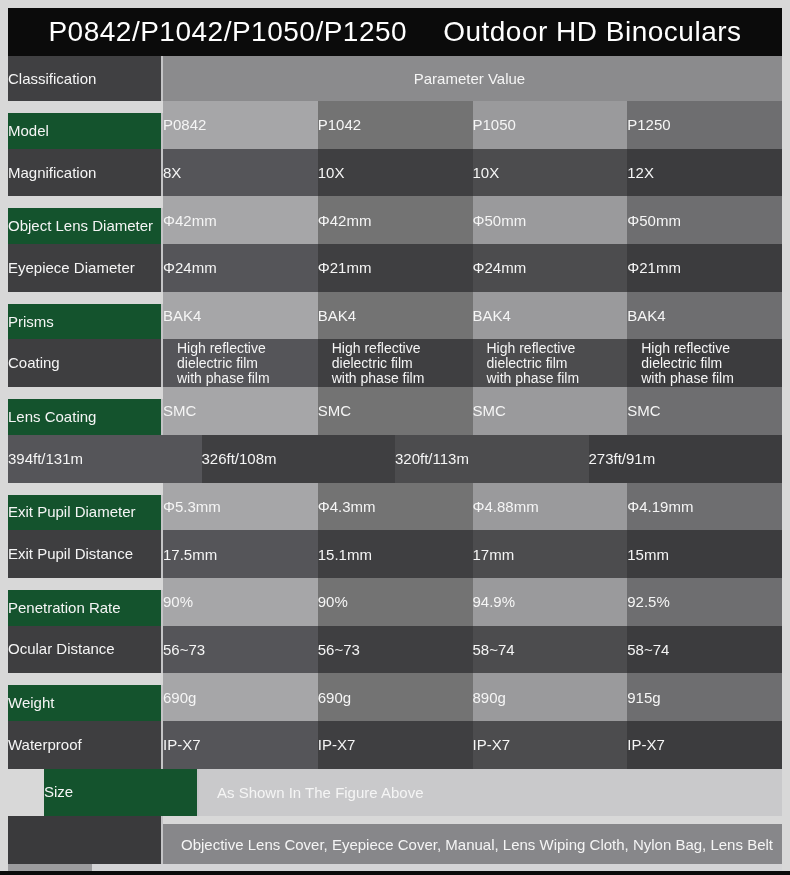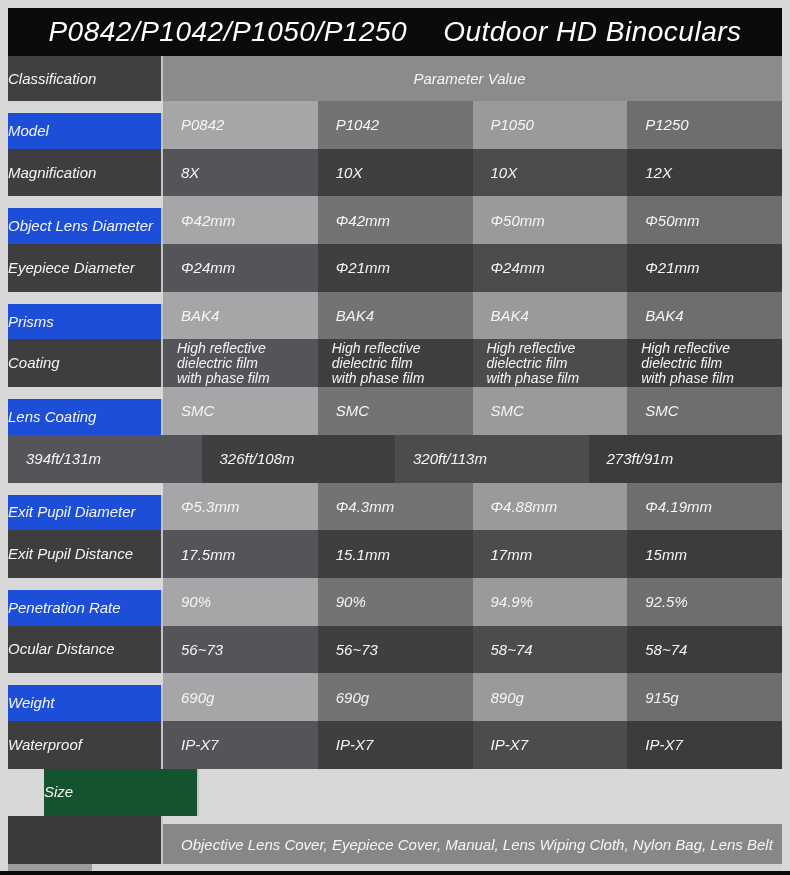--- a/index.html
+++ b/index.html
@@ -3,21 +3,21 @@
 <meta charset="utf-8">
 <style>
   * { margin: 0; padding: 0; box-sizing: border-box; }
   html, body { width: 790px; height: 875px; }
   body {
     background: #d8d8d8;
     font-family: "Liberation Sans", "DejaVu Sans", sans-serif;
     color: #f5f5f5;
     overflow: hidden;
   }
-  .page { width: 630px; height: 875px; position: relative; font-style: italic; }
+  .page { width: 630px; height: 875px; position: relative; }
   .inner { position: absolute; left: 8px; top: 8px; width: 774px; }
 
   .title-bar {
     height: 48px;
     background: #0b0b0b;
     display: flex;
     align-items: center;
     justify-content: center;
     gap: 36px;
     color: #ffffff;
@@ -40,28 +40,28 @@
   }
   .label {
     width: 155px;
     flex: 0 0 155px;
     padding-left: 0;
     padding-right: 6px;
     border-right: 2px solid #c4c4c6;
     white-space: pre-line;
     line-height: 18px;
   }
-  .v { flex: 1 1 0; padding-left: 18px; padding-right: 6px; }
+  .v { flex: 1 1 0; padding-right: 6px; }
 
   
   .row-class .label { background: #404042; }
   .row-class .v { background: #8b8b8d; justify-content: center; padding-left: 0; text-align: right; }
 
   
-  .light .label { background: #1d4ed8; margin-top: 12px; }
+  .light .label { background: #14532d; margin-top: 12px; }
   .light .v0 { background: #a6a6a8; }
   .light .v1 { background: #737373; }
   .light .v2 { background: #9a9a9c; }
   .light .v3 { background: #6e6e70; }
 
   
   .dark .label { background: #3e3e40; }
   .dark .v0 { background: #555559; }
   .dark .v1 { background: #3f3f41; }
   .dark .v2 { background: #4c4c4e; }
@@ -226,20 +226,21 @@
       <div class="row row-spec dark">
         <div class="cell label">Waterproof</div>
         <div class="cell v v0">IP-X7</div>
         <div class="cell v v1">IP-X7</div>
         <div class="cell v v2">IP-X7</div>
         <div class="cell v v3">IP-X7</div>
       </div>
 
       <div class="row row-spec row-size">
         <div class="cell label">Size</div>
+        <div class="span-v">As Shown In The Figure Above</div>
       </div>
 
       <div class="row row-spec row-acc">
         <div class="cell label"></div>
         <div class="span-v">Objective Lens Cover, Eyepiece Cover, Manual, Lens Wiping Cloth, Nylon Bag, Lens Belt</div>
       </div>
 
     </div>
   </div>
 

